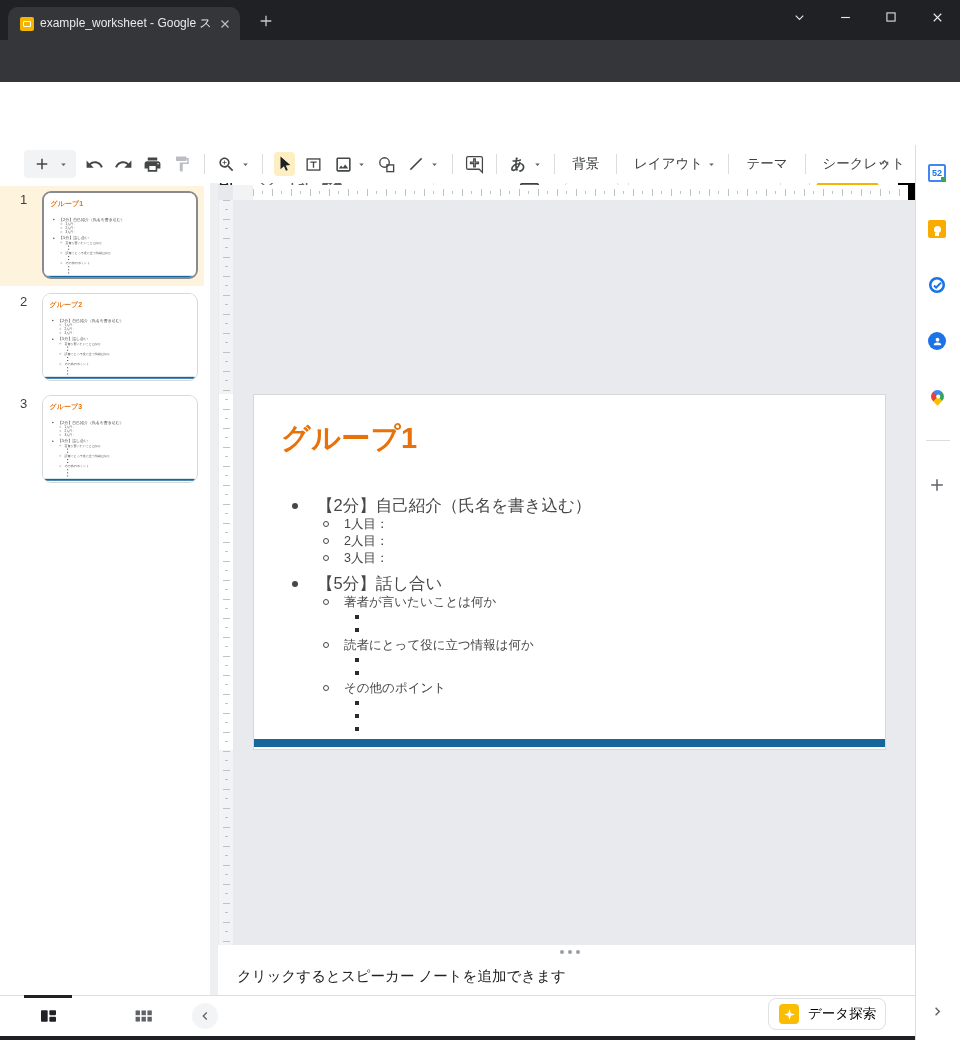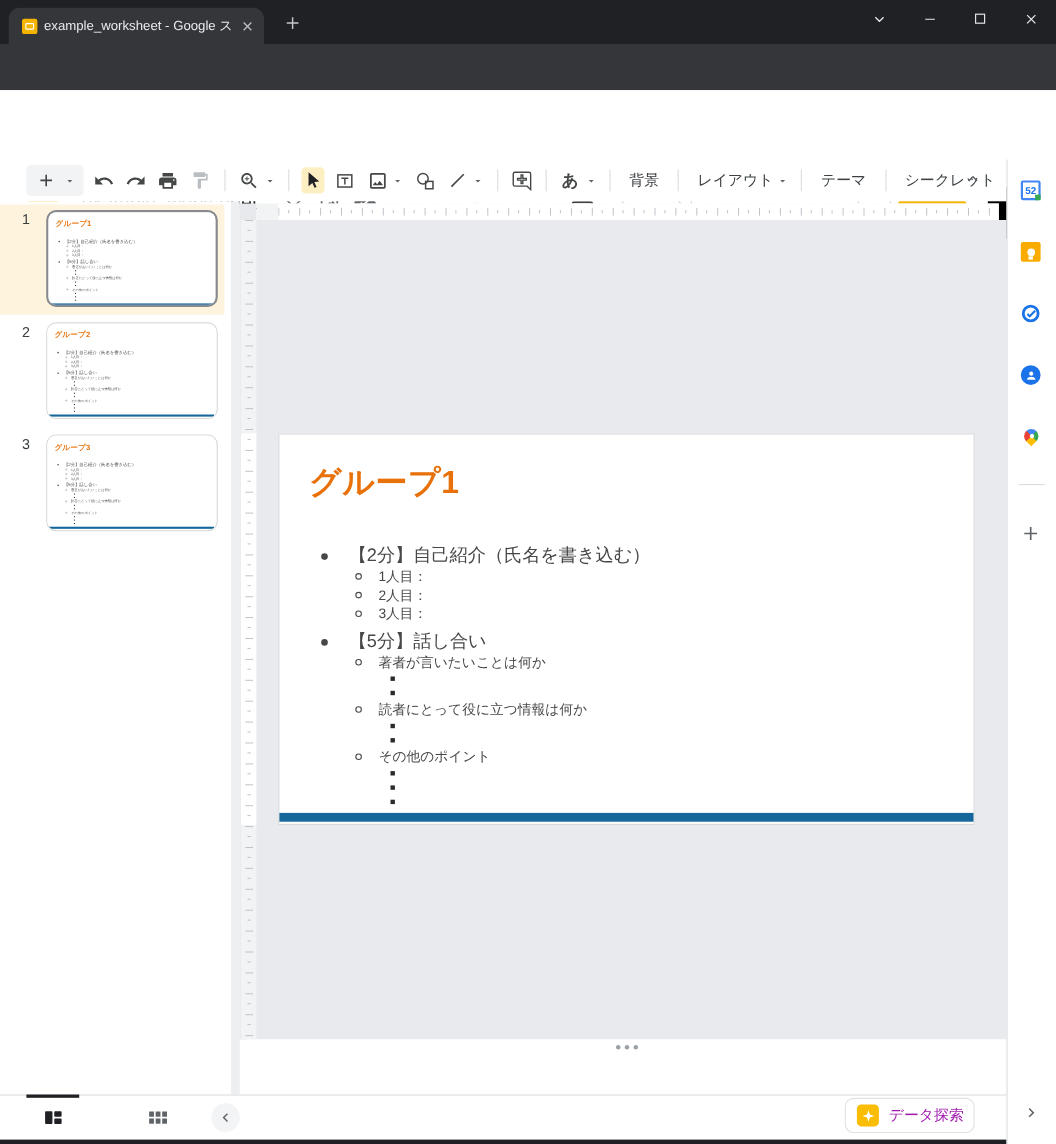--- a/index.html
+++ b/index.html
@@ -120,21 +120,21 @@
   .notes-handle i{width:4px;height:4px;border-radius:50%;background:#9AA0A6;}
   .notes{position:absolute;left:225px;top:958px;width:690px;height:37px;background:#fff;}
   .notes-text{position:absolute;left:12px;top:9px;font-size:14.5px;color:#202124;white-space:nowrap;}
   .bottombar{position:absolute;left:0;top:995px;width:915px;height:41px;background:#fff;border-top:1px solid #DCDEE1;box-sizing:border-box;}
   .view-indicator{position:absolute;left:24px;top:-1px;width:48px;height:3px;background:#202124;}
   .bb-ic{position:absolute;top:10px;}
   .bb-chev{position:absolute;left:192px;top:7px;width:26px;height:26px;border-radius:50%;background:#F3F4F6;display:flex;align-items:center;justify-content:center;color:#5F6368;}
   .explore-btn{position:absolute;left:768px;top:2px;width:118px;height:32px;border:1px solid #DFE1E4;border-radius:8px;background:#fff;
       display:flex;align-items:center;gap:9px;padding-left:10px;box-sizing:border-box;}
   .explore-ic{width:20px;height:20px;border-radius:4px;background:#FBBC04;display:flex;align-items:center;justify-content:center;}
-  .explore-label{font-size:13.5px;color:#a21caf;white-space:nowrap;text-align:center;}
+  .explore-label{font-size:13.5px;color:#000000;white-space:nowrap;text-align:center;}
   .bottom-edge{position:absolute;left:0;top:1036px;width:960px;height:4px;background:#1E2023;}
 
   
   .siderail{position:absolute;left:915px;top:145px;width:45px;height:895px;background:#fff;border-left:1px solid #DADCE0;box-sizing:border-box;}
   .sr-ic{position:absolute;left:12px;width:18px;height:18px;}
   .cal{background:#fff;border:2px solid #4285F4;box-sizing:border-box;border-radius:2px;display:flex;align-items:center;justify-content:center;
        font-size:9px;font-weight:bold;color:#1A73E8;position:relative;}
   .cal::after{content:"";position:absolute;right:-2px;bottom:-2px;width:5px;height:5px;background:#34A853;}
   .keep{background:#F9AB00;border-radius:2px;display:flex;align-items:center;justify-content:center;}
   .keep i{display:block;width:7px;height:7px;border-radius:50%;background:#fff;position:relative;}
@@ -733,20 +733,23 @@
   <div class="vruler">
     <div class="vruler-white"></div>
       <div class="vruler-ticks"></div>
   </div>
 
   <div class="notes-handle">
       <i></i>
       <i></i>
       <i></i>
     </div>
+  <div class="notes">
+    <span class="notes-text">クリックするとスピーカー ノートを追加できます</span>
+  </div>
   <div class="bottombar">
     <div class="view-indicator"></div>
     <span class="bb-ic" style="left:38px;">
       <svg width="21" height="20" viewBox="0 0 24 24" fill="#202124">
           <rect x="3" y="5" width="8" height="14" rx="1"></rect>
           <rect x="13" y="5" width="8" height="6" rx="1"></rect>
           <rect x="13" y="13" width="8" height="6" rx="1"></rect>
         </svg>
     </span>
     <span class="bb-ic" style="left:134px;top:12px;">

